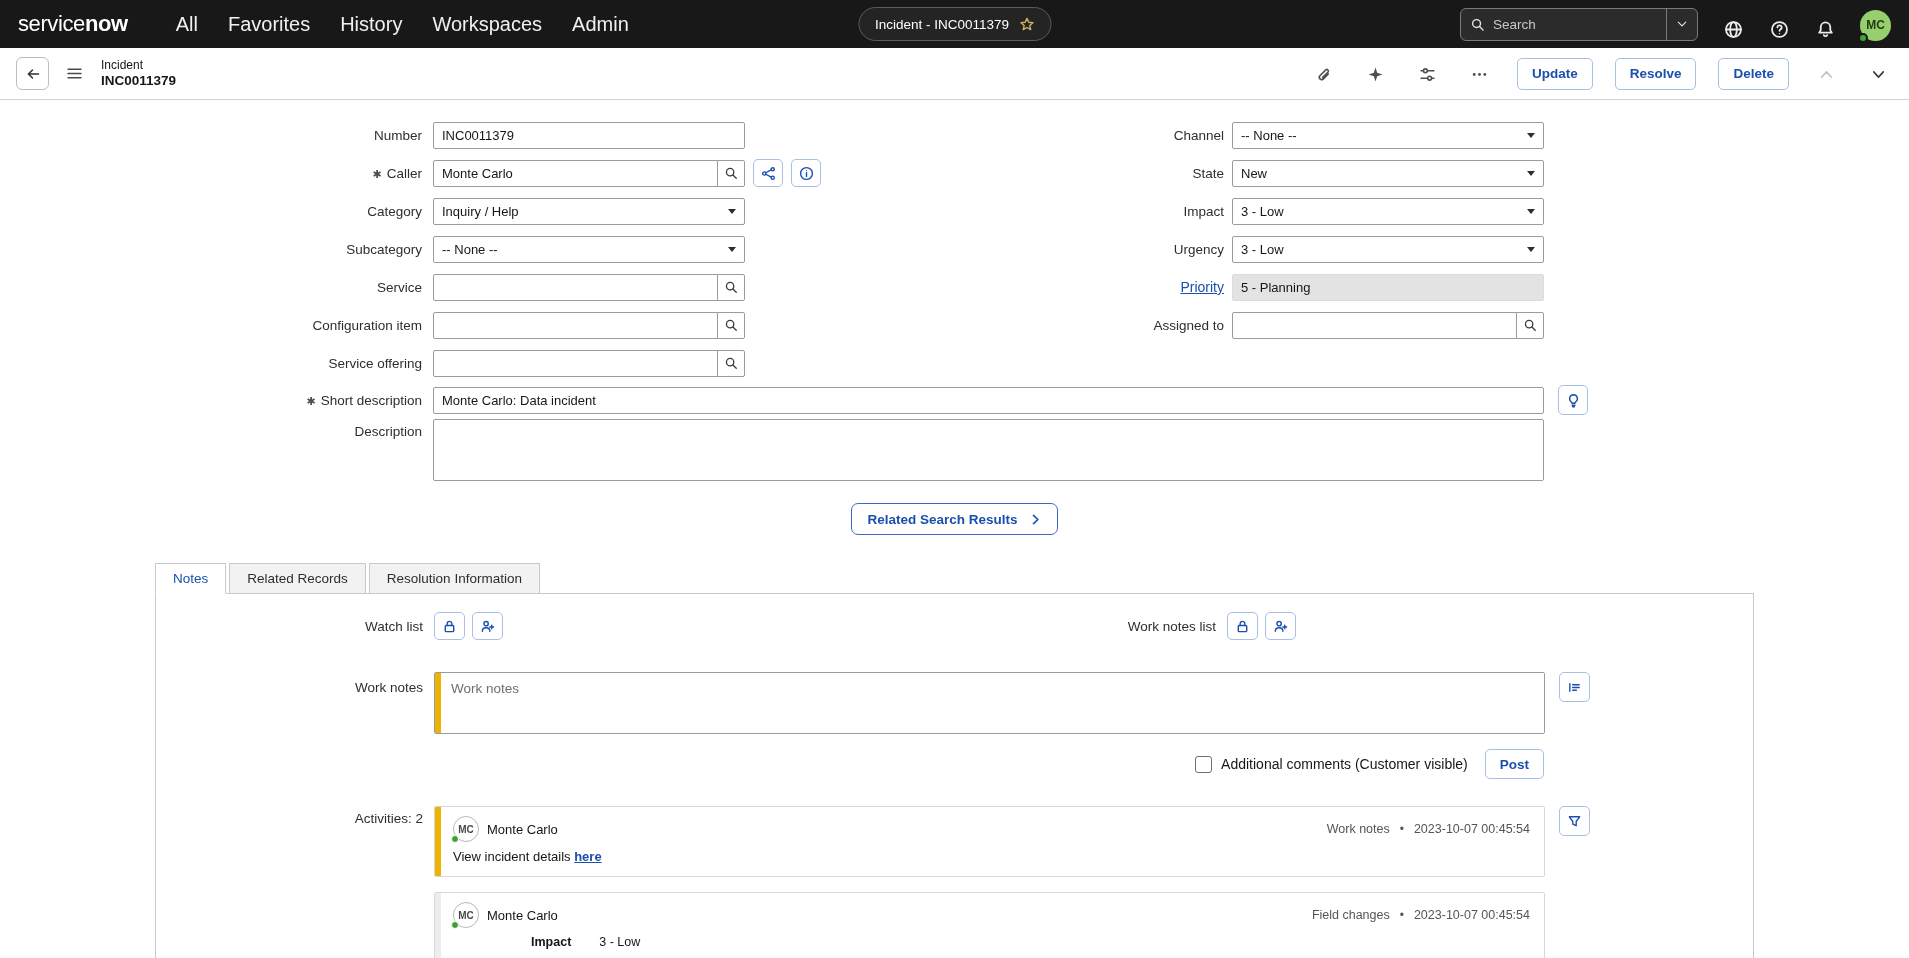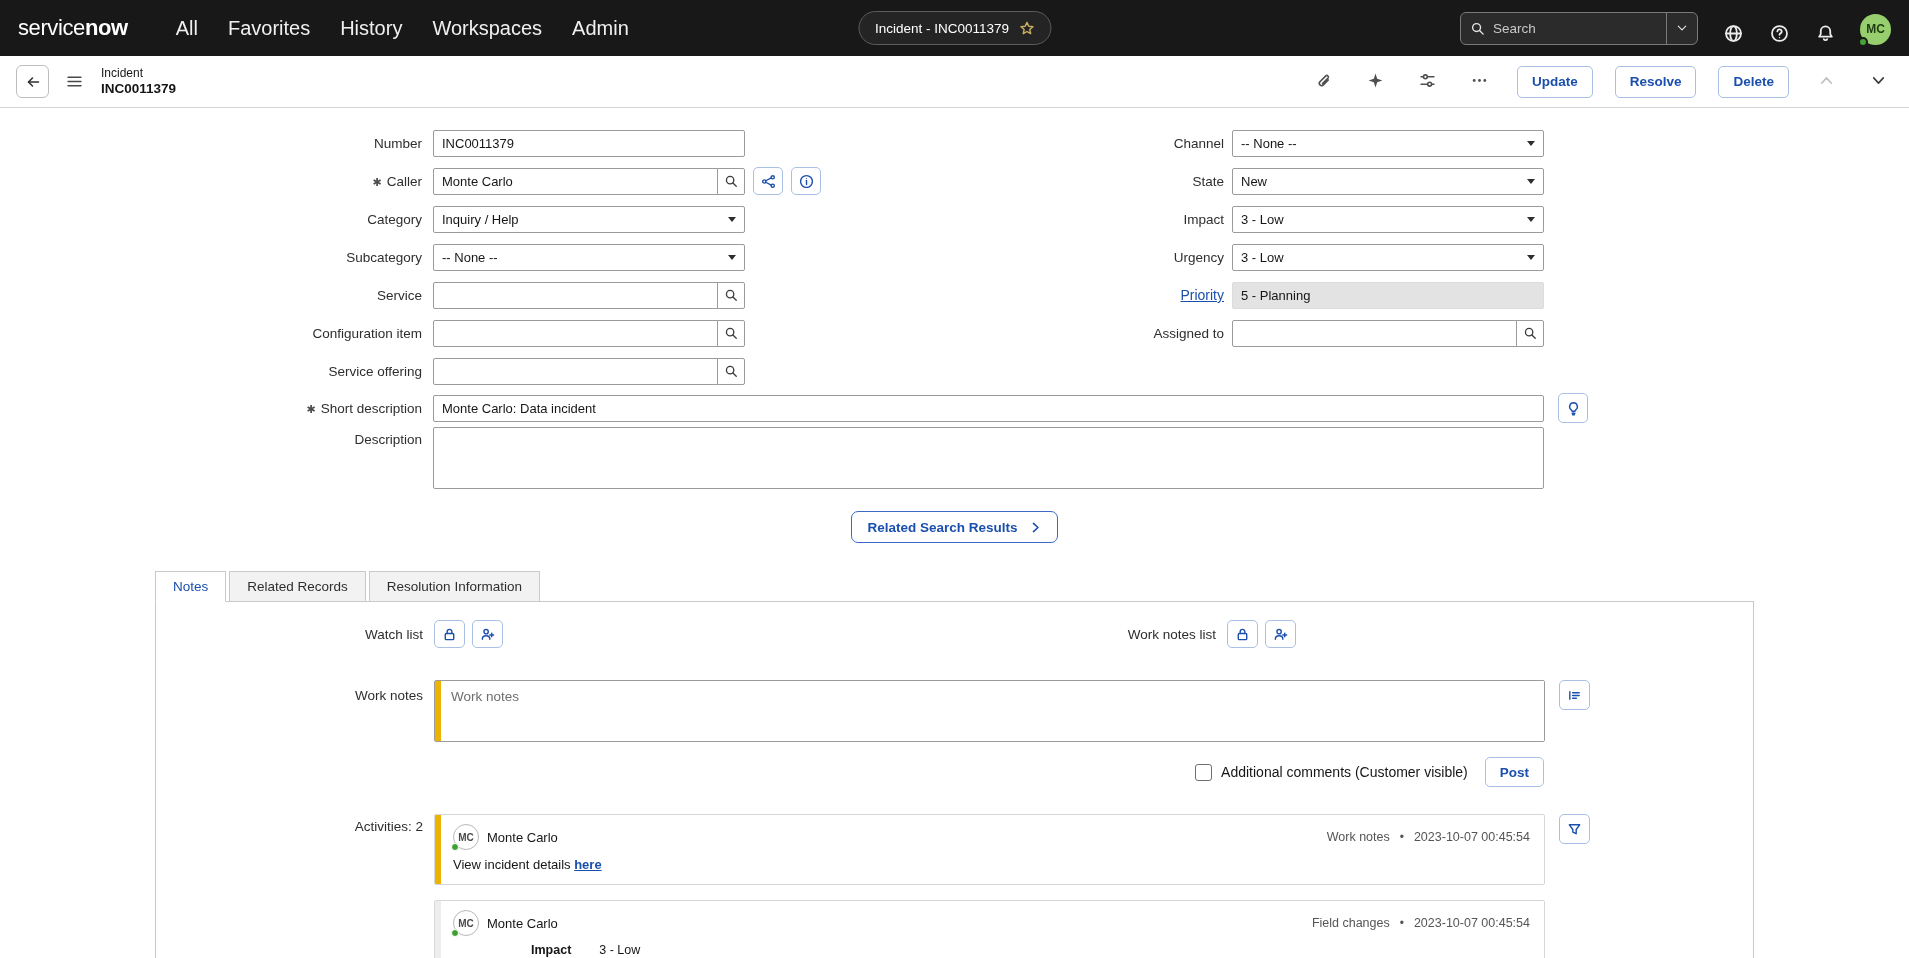--- a/index.html
+++ b/index.html
@@ -12,21 +12,21 @@
   body{
     width:1909px;height:958px;overflow:hidden;background:#fff;color:#161616;
     font-family:"Liberation Sans", sans-serif;
   }
   button{font-family:inherit;cursor:pointer;}
   a{cursor:pointer;}
   svg.ic{fill:none;stroke:currentColor;stroke-width:1.5;stroke-linecap:round;stroke-linejoin:round;display:block;}
   svg.ic-fill{fill:currentColor;stroke:none;display:block;}
 
   
-  .topbar{height:56px;background:#181818;display:flex;align-items:center;padding:0 18px;position:relative;}
+  .topbar{height:48px;background:#181818;display:flex;align-items:center;padding:0 18px;position:relative;}
   .logo{color:#fff;font-size:22px;text-decoration:none;margin-right:48px;letter-spacing:-0.4px;}
   .logo-light{font-weight:400;}
   .logo-bold{font-weight:700;}
   .topnav{display:flex;gap:30px;}
   .topnav-item{color:#f0f0f0;font-size:20px;text-decoration:none;}
   .context-pill{position:absolute;left:50%;top:50%;transform:translate(-50%,-50%);
     display:flex;align-items:center;gap:10px;background:#242424;border:1px solid #5c5c5c;
     border-radius:17px;height:34px;padding:0 16px;color:#fff;font-size:13.5px;cursor:pointer;}
   .star-ic{width:15px;height:15px;color:#cdb161;stroke-width:1.2;}
   .top-right{margin-left:auto;display:flex;align-items:flex-end;gap:24px;}
@@ -45,21 +45,21 @@
 
   
   .formbar{height:52px;background:#fff;border-bottom:1px solid #d4d4d4;display:flex;align-items:center;gap:10px;padding:0 16px;}
   .back-btn{width:33px;height:33px;border:1px solid #bdbdbd;border-radius:6px;background:#fff;color:#2e2e2e;display:flex;align-items:center;justify-content:center;}
   .back-btn svg{width:16px;height:16px;}
   .ctx-menu-btn{width:30px;height:30px;border:0;background:none;color:#4a4a4a;display:flex;align-items:center;justify-content:center;}
   .ctx-menu-btn svg{width:17px;height:17px;}
   .rec-title{margin-left:2px;line-height:1.25;}
   .rec-type{font-size:12px;color:#161616;}
   .rec-num{font-size:13.5px;font-weight:700;color:#161616;}
-  .formbar-right{margin-left:auto;display:flex;align-items:flex-start;gap:22px;}
+  .formbar-right{margin-left:auto;display:flex;align-items:flex-end;gap:22px;}
   .fb-icon{width:30px;height:30px;background:none;border:0;color:#4f4f4f;display:flex;align-items:center;justify-content:center;}
   .fb-icon svg{width:17px;height:17px;}
   .btn{height:32px;padding:0 14px;background:#fff;border:1px solid var(--btn-border);border-radius:5px;color:var(--blue);font-size:13.5px;font-weight:600;}
   .nav-prev{color:#c3c3c3;}
   .nav-next{color:#3c3c3c;}
 
   
   .form-area{position:relative;height:455px;background:#fff;}
   .fcol{position:absolute;top:16px;}
   .fcol-left{left:0;width:880px;}

